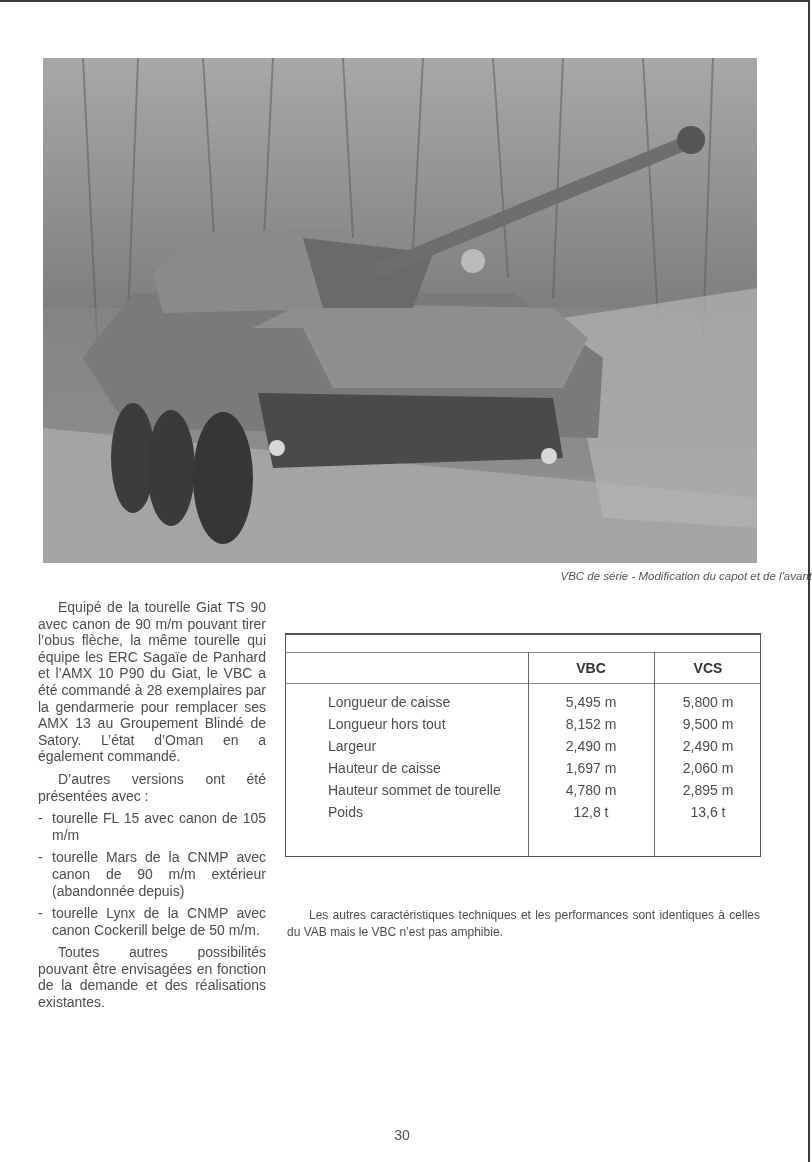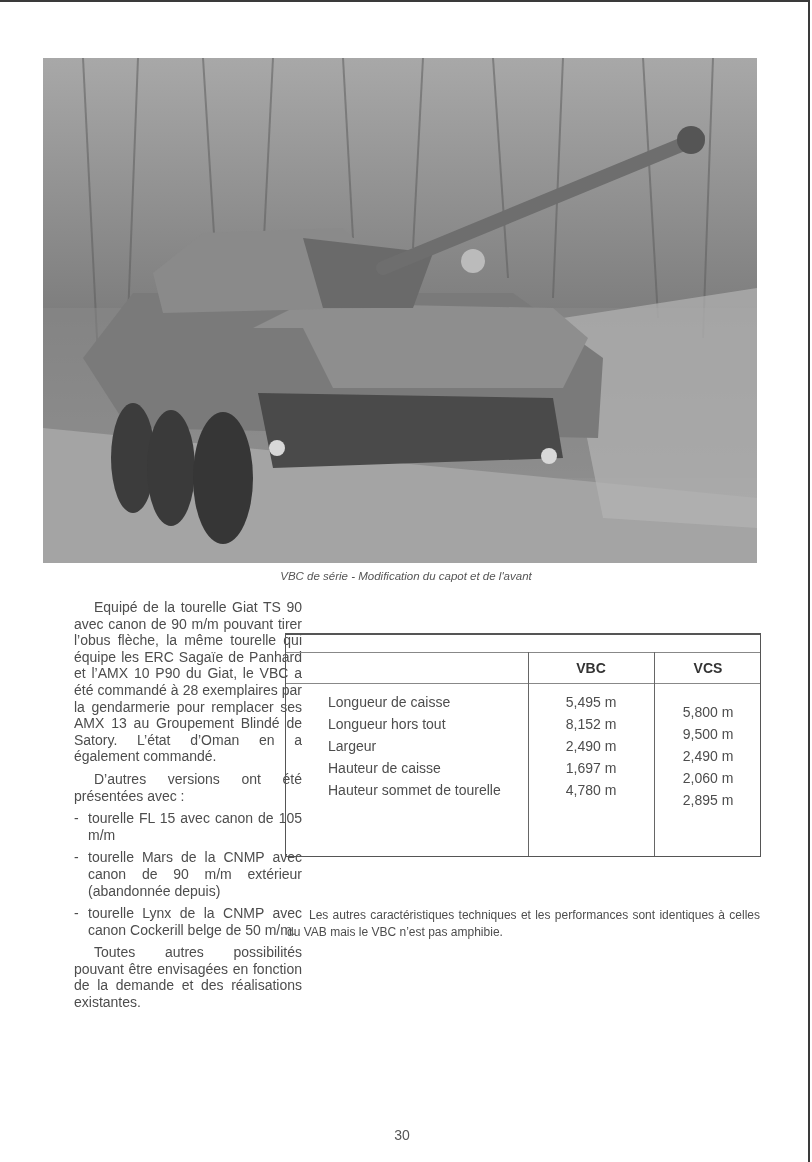--- a/index.html
+++ b/index.html
@@ -10,26 +10,26 @@
   .page-border {
     position: absolute; left: 0; top: 0; width: 810px; height: 1162px;
     border-top: 2px solid #3a3a3a; border-right: 2px solid #3a3a3a; box-sizing: border-box;
   }
   .photo {
     position: absolute; left: 43px; top: 58px; width: 714px; height: 505px;
     background: #8c8c8c; overflow: hidden;
   }
   .photo svg { display: block; }
   .caption {
-    position: absolute; left: 0; top: 570px; width: 812px; text-align: center;
+    position: absolute; left: 0; top: 570px; width: 812px; text-align: right;
     font-style: italic; font-size: 11.5px; color: #555;
   }
   .left-col {
     position: absolute; left: 38px; top: 599px; width: 228px;
-    font-size: 14px; line-height: 16.6px; text-align: justify; color: #4d4d4d; margin-left: 36px;
+    font-size: 14px; line-height: 16.6px; text-align: justify; color: #4d4d4d;
   }
   .left-col p { margin: 0 0 6px 0; text-indent: 20px; }
   .left-col ul { list-style: none; margin: 0 0 6px 0; padding: 0; }
   .left-col li { position: relative; padding-left: 14px; margin-bottom: 6px; }
   .left-col li .dash { position: absolute; left: 0; top: 0; }
   .table-box {
     position: absolute; left: 285px; top: 633px; width: 476px; height: 224px;
     border-left: 1.5px solid #555; border-right: 1.5px solid #555; border-bottom: 1.5px solid #555;
     box-sizing: border-box;
   }
@@ -50,21 +50,21 @@
   .col-div.d2 { left: 368px; }
   .col-head {
     position: absolute; top: 27px; font-weight: bold; font-size: 14px; color: #333; text-align: center;
   }
   .col-head.vbc { left: 242px; width: 126px; }
   .col-head.vcs { left: 368px; width: 108px; }
   .rows { position: absolute; left: 0; right: 0; top: 59px; }
   .row { position: relative; height: 22px; font-size: 14px; color: #4d4d4d; }
   .row .label { position: absolute; left: 20px; top: 2px; margin-left: 22px; }
   .row .v1 { position: absolute; left: 242px; width: 126px; text-align: center; top: 2px; }
-  .row .v2 { position: absolute; left: 368px; width: 108px; text-align: center; top: 12px; }
+  .row .v2 { position: absolute; left: 368px; width: 108px; text-align: center; top: 2px; }
   .right-text {
     position: absolute; left: 287px; top: 907px; width: 473px;
     font-size: 12px; line-height: 16.6px; text-align: justify; color: #4d4d4d;
   }
   .right-text p { margin: 0 0 9px 0; text-indent: 22px; }
   .page-number {
     position: absolute; left: 0; top: 1127px; width: 804px; text-align: center;
     font-size: 14px; color: #555;
   }
 </style>
@@ -160,20 +160,25 @@
     <div class="row">
       <span class="label">Hauteur de caisse</span>
       <span class="v1">1,697 m</span>
       <span class="v2">2,060 m</span>
     </div>
     <div class="row">
       <span class="label">Hauteur sommet de tourelle</span>
       <span class="v1">4,780 m</span>
       <span class="v2">2,895 m</span>
     </div>
+    <div class="row">
+      <span class="label">Poids</span>
+      <span class="v1">12,8 t</span>
+      <span class="v2">13,6 t</span>
+    </div>
   </div>
 </div>
 
 <div class="right-text">
   <p>Les autres caractéristiques techniques et les performances sont identiques à celles du VAB mais le VBC n’est pas amphibie.</p>
 </div>
 
 <div class="page-number">30</div>
 
 </body></html>

